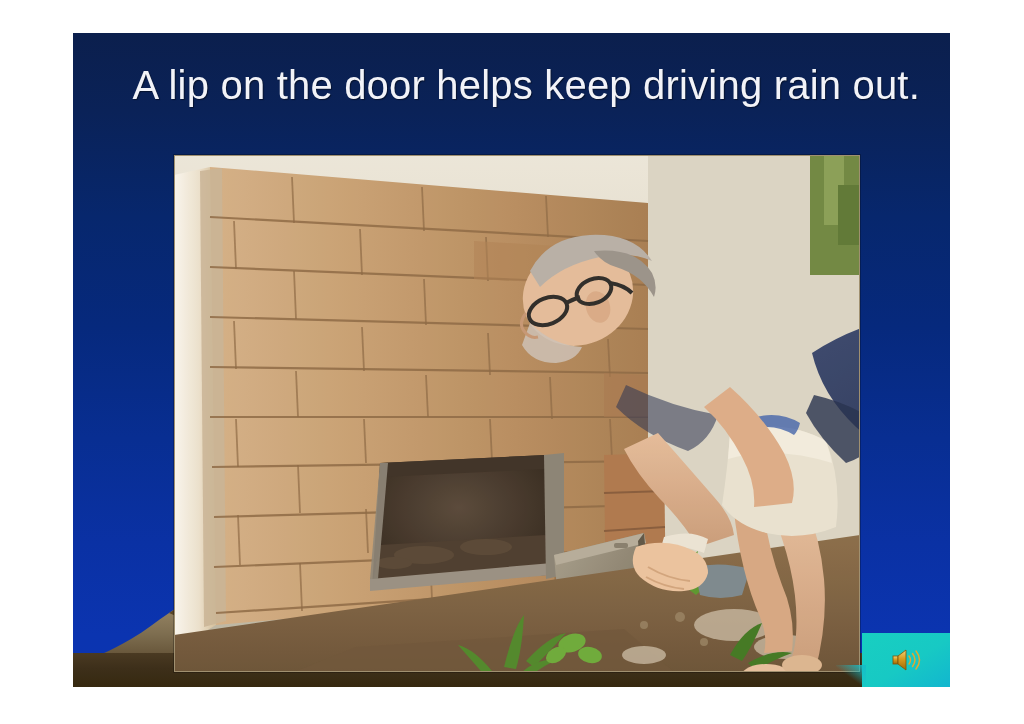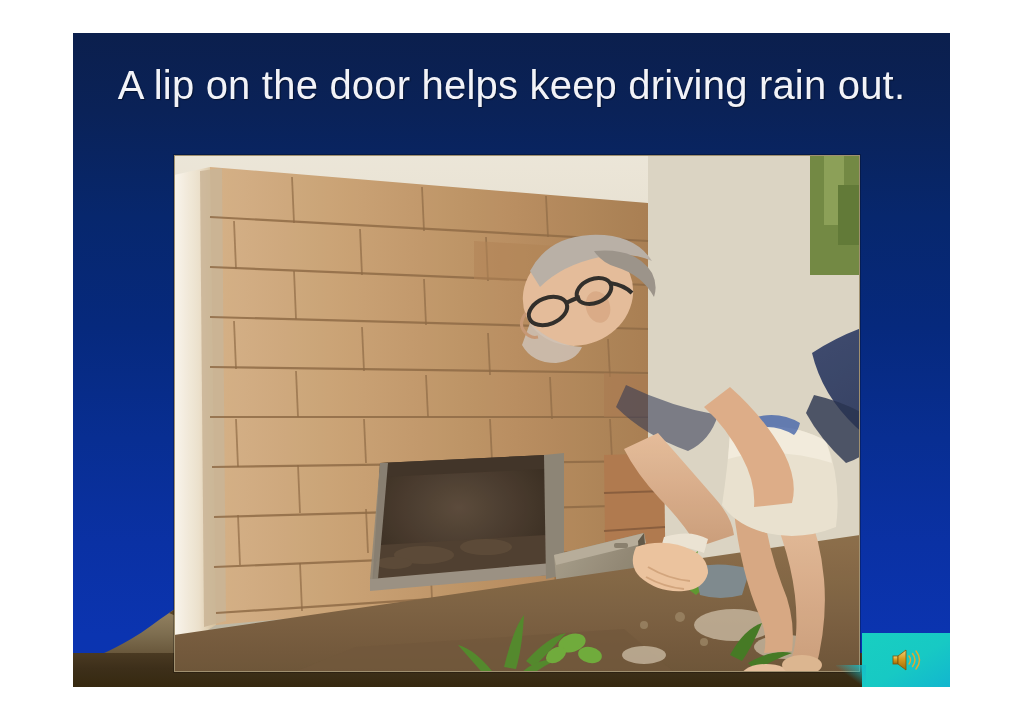--- a/index.html
+++ b/index.html
@@ -90,21 +90,21 @@
     height: 24px;
     display: block;
   }
 
   
   .title {
     position: absolute;
     left: 30px;
     top: 26px;
     width: 817px;
-    text-align: center;
+    text-align: right;
     color: #f2f3f8;
     font-family: "Liberation Sans", sans-serif;
     font-size: 40px;
     line-height: 1.30;
     font-weight: 400;
     letter-spacing: 0.2px;
     text-shadow: 1px 1px 1px rgba(0,0,0,0.45);
     white-space: pre-line;
   }
 

